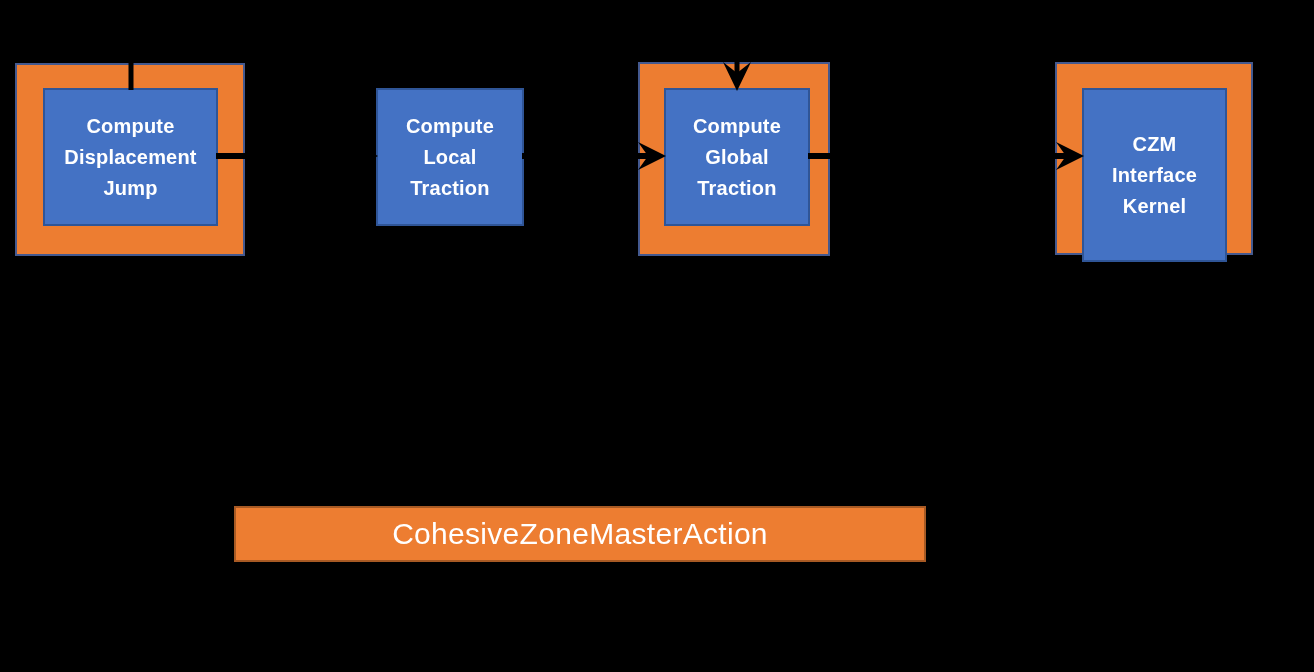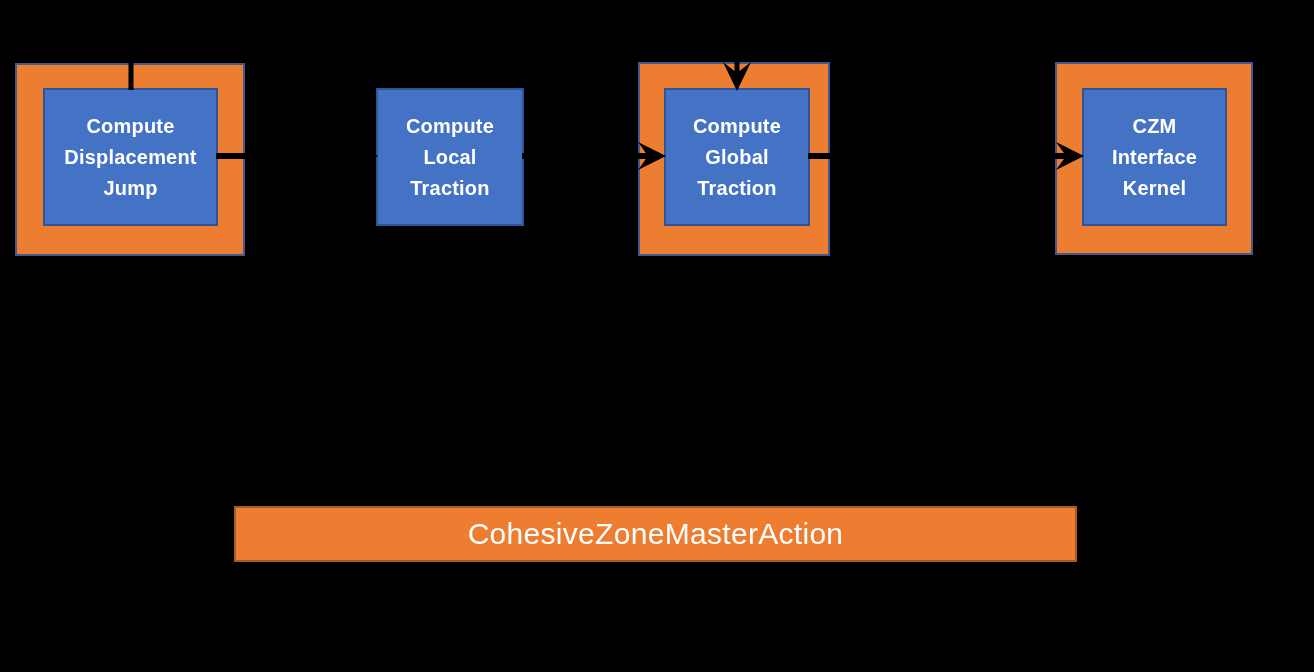--- a/index.html
+++ b/index.html
@@ -27,21 +27,21 @@
   }
   .node-label{
     color:#FFFFFF;
     font-size:20px;
     line-height:31px;
     white-space:pre-line;
     letter-spacing:0.2px;
   }
   .action-bar{
     position:absolute;
-    left:234px;top:506px;width:843px;height:56px;
+    left:234px;top:506px;width:692px;height:56px;
     background:#ED7D31;
     border:2px solid #A85A24;
     box-sizing:border-box;
     display:flex;align-items:center;justify-content:center;
   }
   .action-bar-label{
     color:#FFFFFF;
     font-size:30px;
     letter-spacing:0.3px;
   }
@@ -74,21 +74,21 @@
   <div class="node-outer" style="left:638px;top:62px;width:192px;height:194px;">
   </div>
   <div class="node-inner" style="left:664px;top:88px;width:146px;height:138px;">
     <span class="node-label">Compute
 Global
 Traction</span>
   </div>
 
   <div class="node-outer" style="left:1055px;top:62px;width:198px;height:193px;">
   </div>
-  <div class="node-inner" style="left:1082px;top:88px;width:145px;height:138px;">
+  <div class="node-inner" style="left:1082px;top:88px;width:145px;height:174px;">
     <span class="node-label">CZM
 Interface
 Kernel</span>
   </div>
 
   <svg class="connectors" viewBox="0 0 1314 672" xmlns="http://www.w3.org/2000/svg">
 
     <rect x="128.5" y="18" width="5" height="72" fill="#000000"></rect>
 
     <rect x="216" y="153" width="146" height="6" fill="#000000"></rect>

